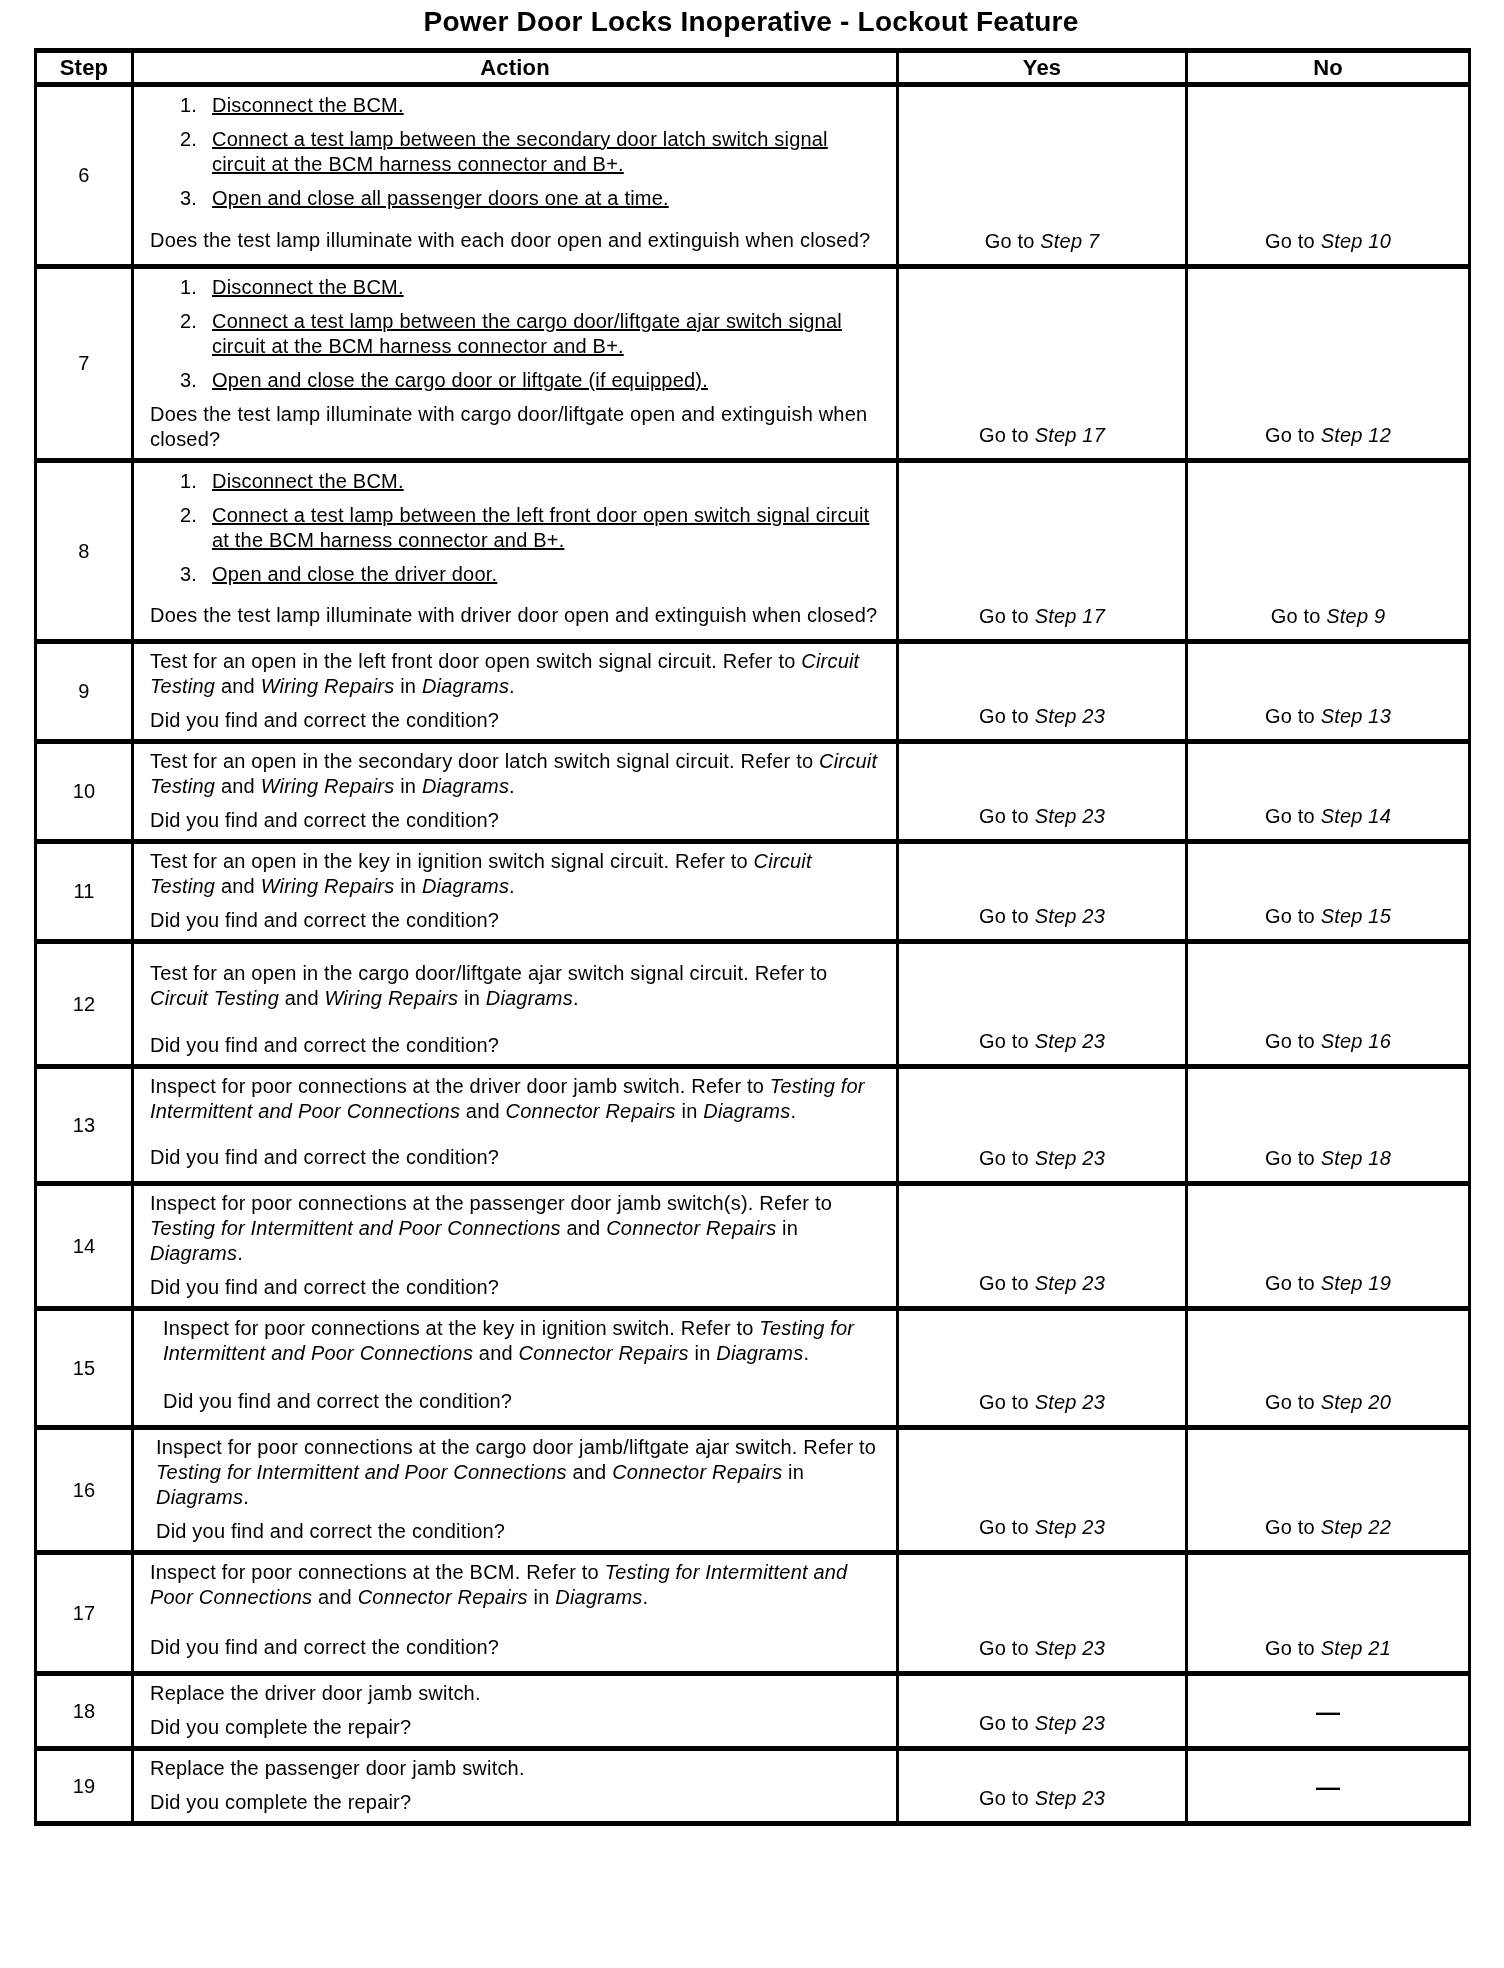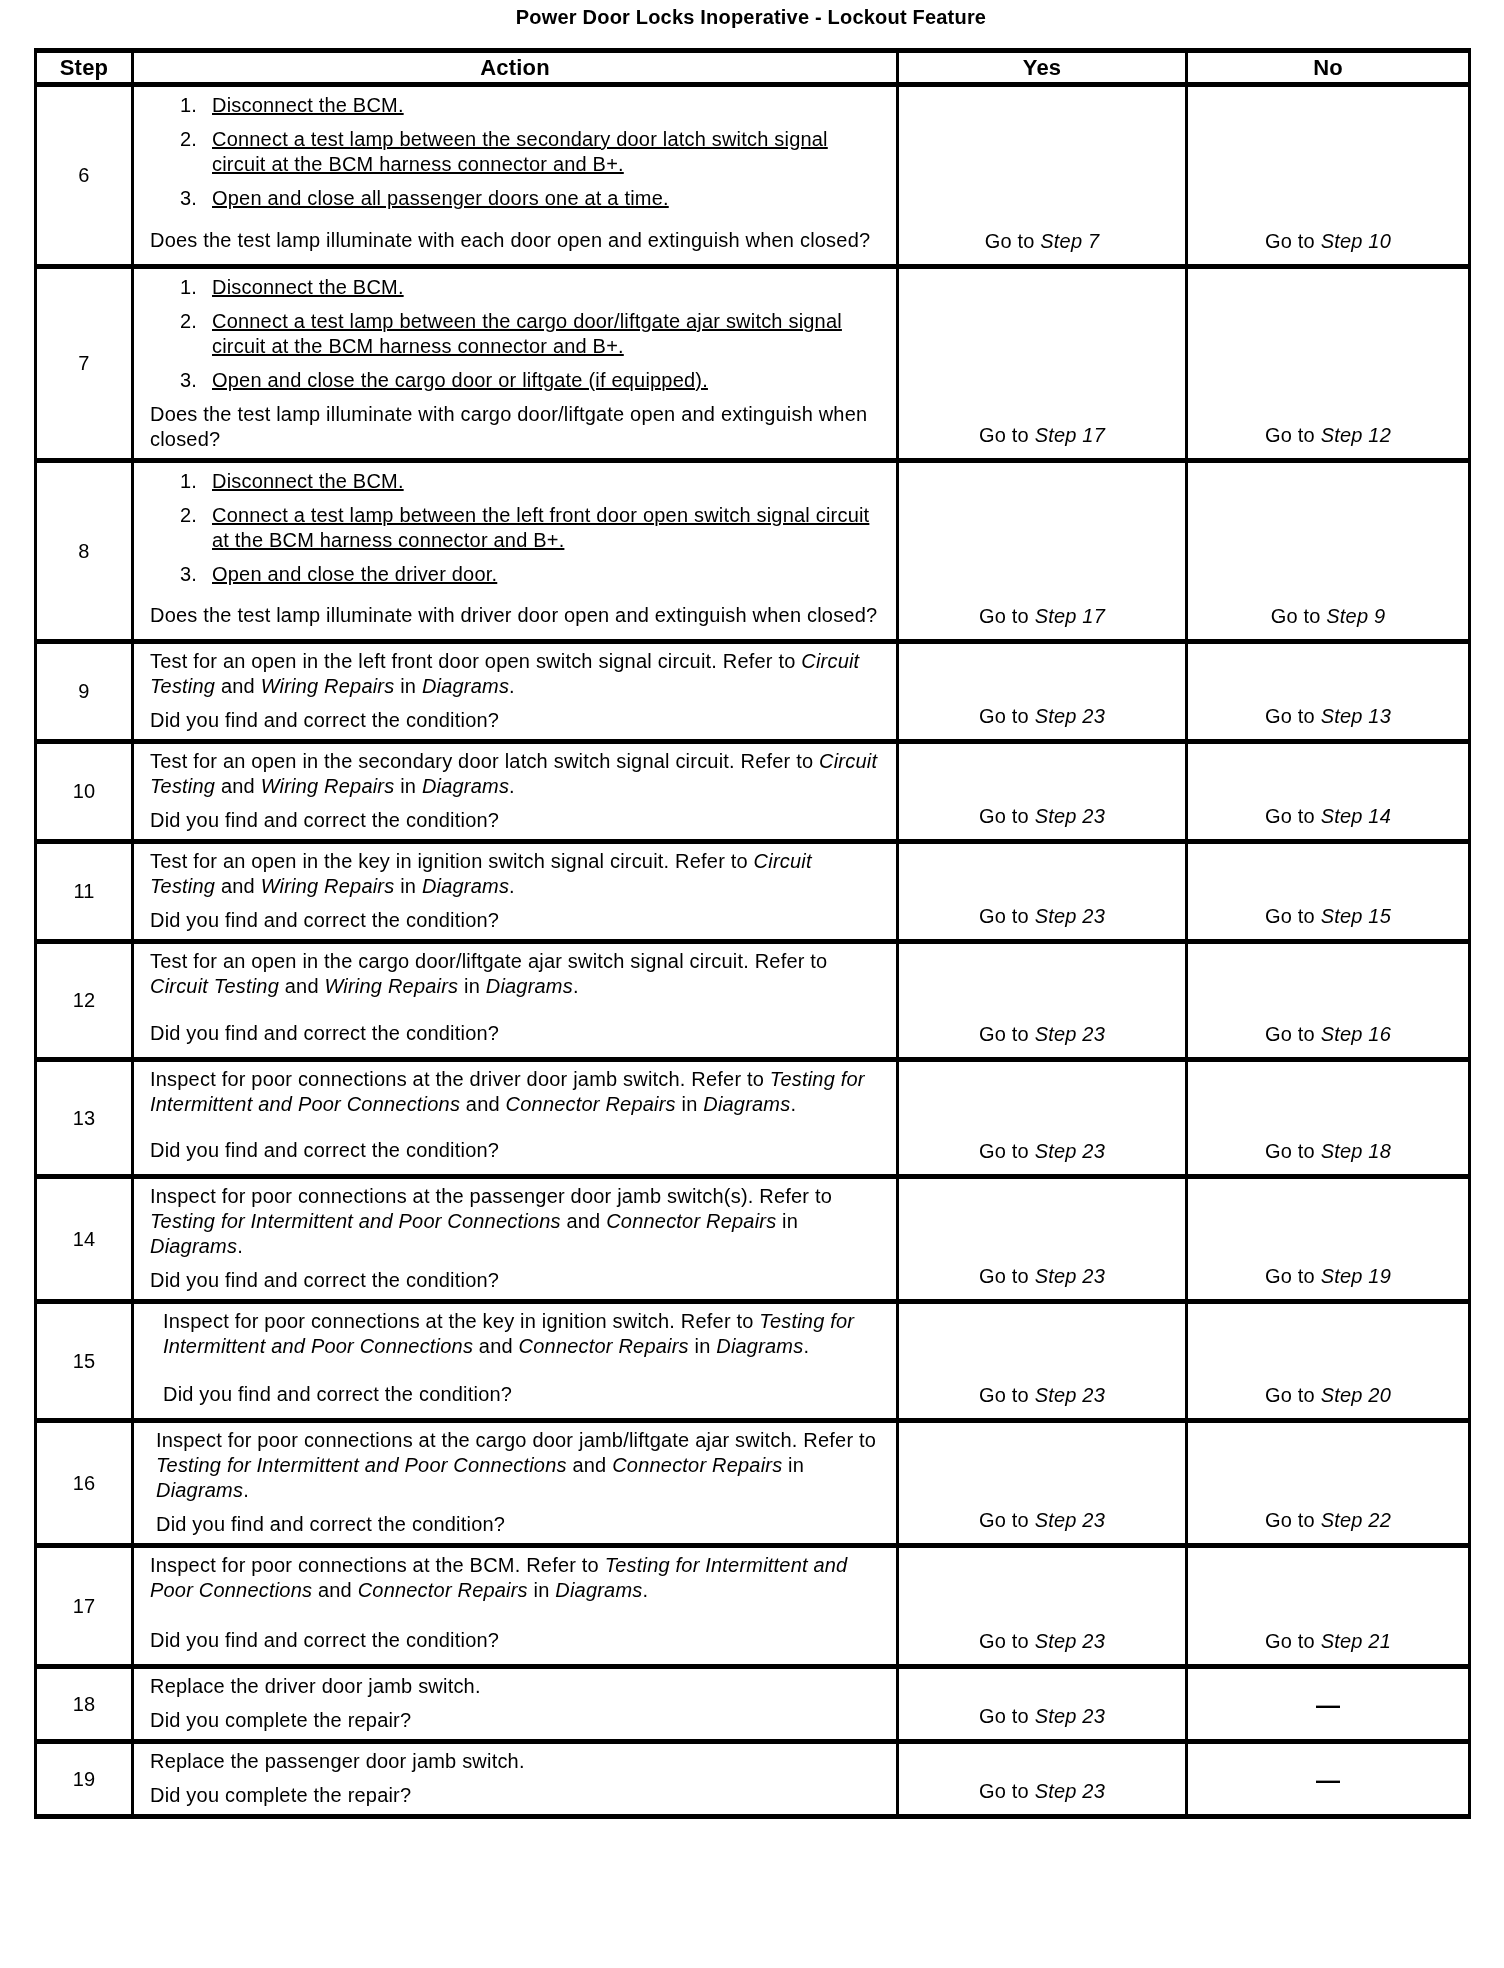--- a/index.html
+++ b/index.html
@@ -9,21 +9,21 @@
     color: #000000;
     font-family: "Liberation Sans", "DejaVu Sans", sans-serif;
     overflow: hidden;
   }
   .page { position: relative; width: 1504px; height: 1968px; background: #fff; }
 
   .title {
     position: absolute;
     top: 6px; left: 34px; width: 1434px;
     text-align: center;
-    font-size: 20px;
+    font-size: 28px;
     font-weight: bold;
     letter-spacing: 0.2px;
   }
 
   table.diag {
     position: absolute;
     top: 48px; left: 34px;
     width: 1434px;
     border-collapse: collapse;
     table-layout: fixed;
@@ -205,21 +205,21 @@
               <div class="desc">Test for an open in the key in ignition switch signal circuit. Refer to <i>Circuit Testing</i> and <i>Wiring Repairs</i> in <i>Diagrams</i>.</div>
               <div class="question">Did you find and correct the condition?</div>
             </div>
           </td>
           <td class="goto-cell">Go to <i>Step 23</i></td>
           <td class="goto-cell">Go to <i>Step 15</i></td>
         </tr>
         <tr style="height: 118px;">
           <td class="step-cell">12</td>
           <td class="action-cell">
-            <div class="action-inner" style="min-height: 108px;">
+            <div class="action-inner" style="min-height: 108px; margin-top: 12px;">
               <div class="desc">Test for an open in the cargo door/liftgate ajar switch signal circuit. Refer to <i>Circuit Testing</i> and <i>Wiring Repairs</i> in <i>Diagrams</i>.</div>
               <div class="question">Did you find and correct the condition?</div>
             </div>
           </td>
           <td class="goto-cell">Go to <i>Step 23</i></td>
           <td class="goto-cell">Go to <i>Step 16</i></td>
         </tr>
         <tr style="height: 117px;">
           <td class="step-cell">13</td>
           <td class="action-cell">

